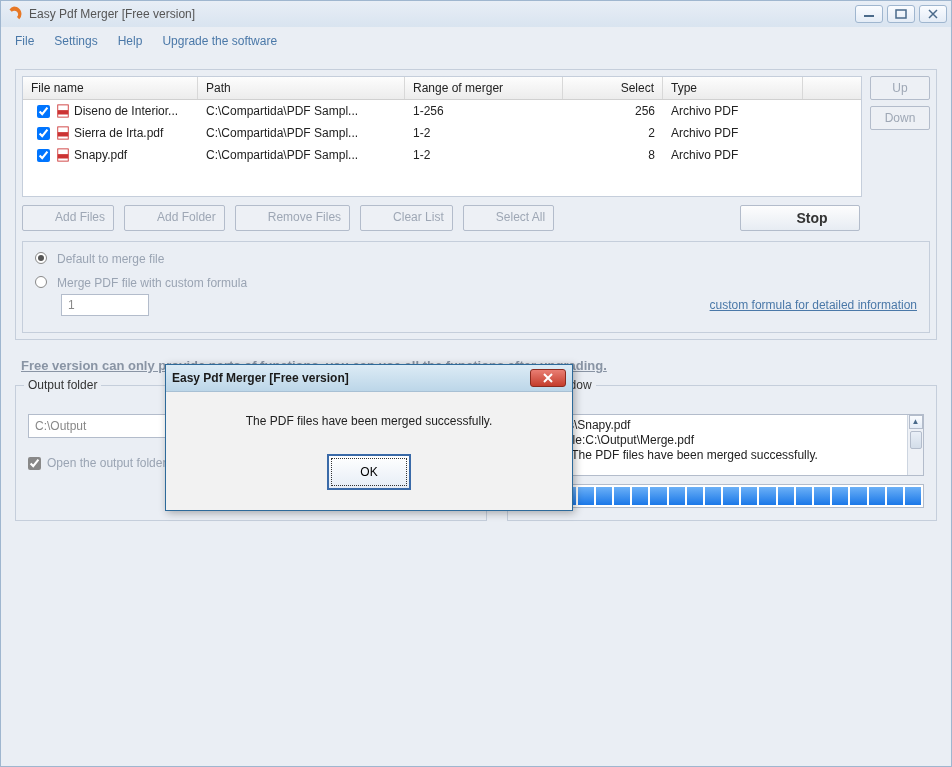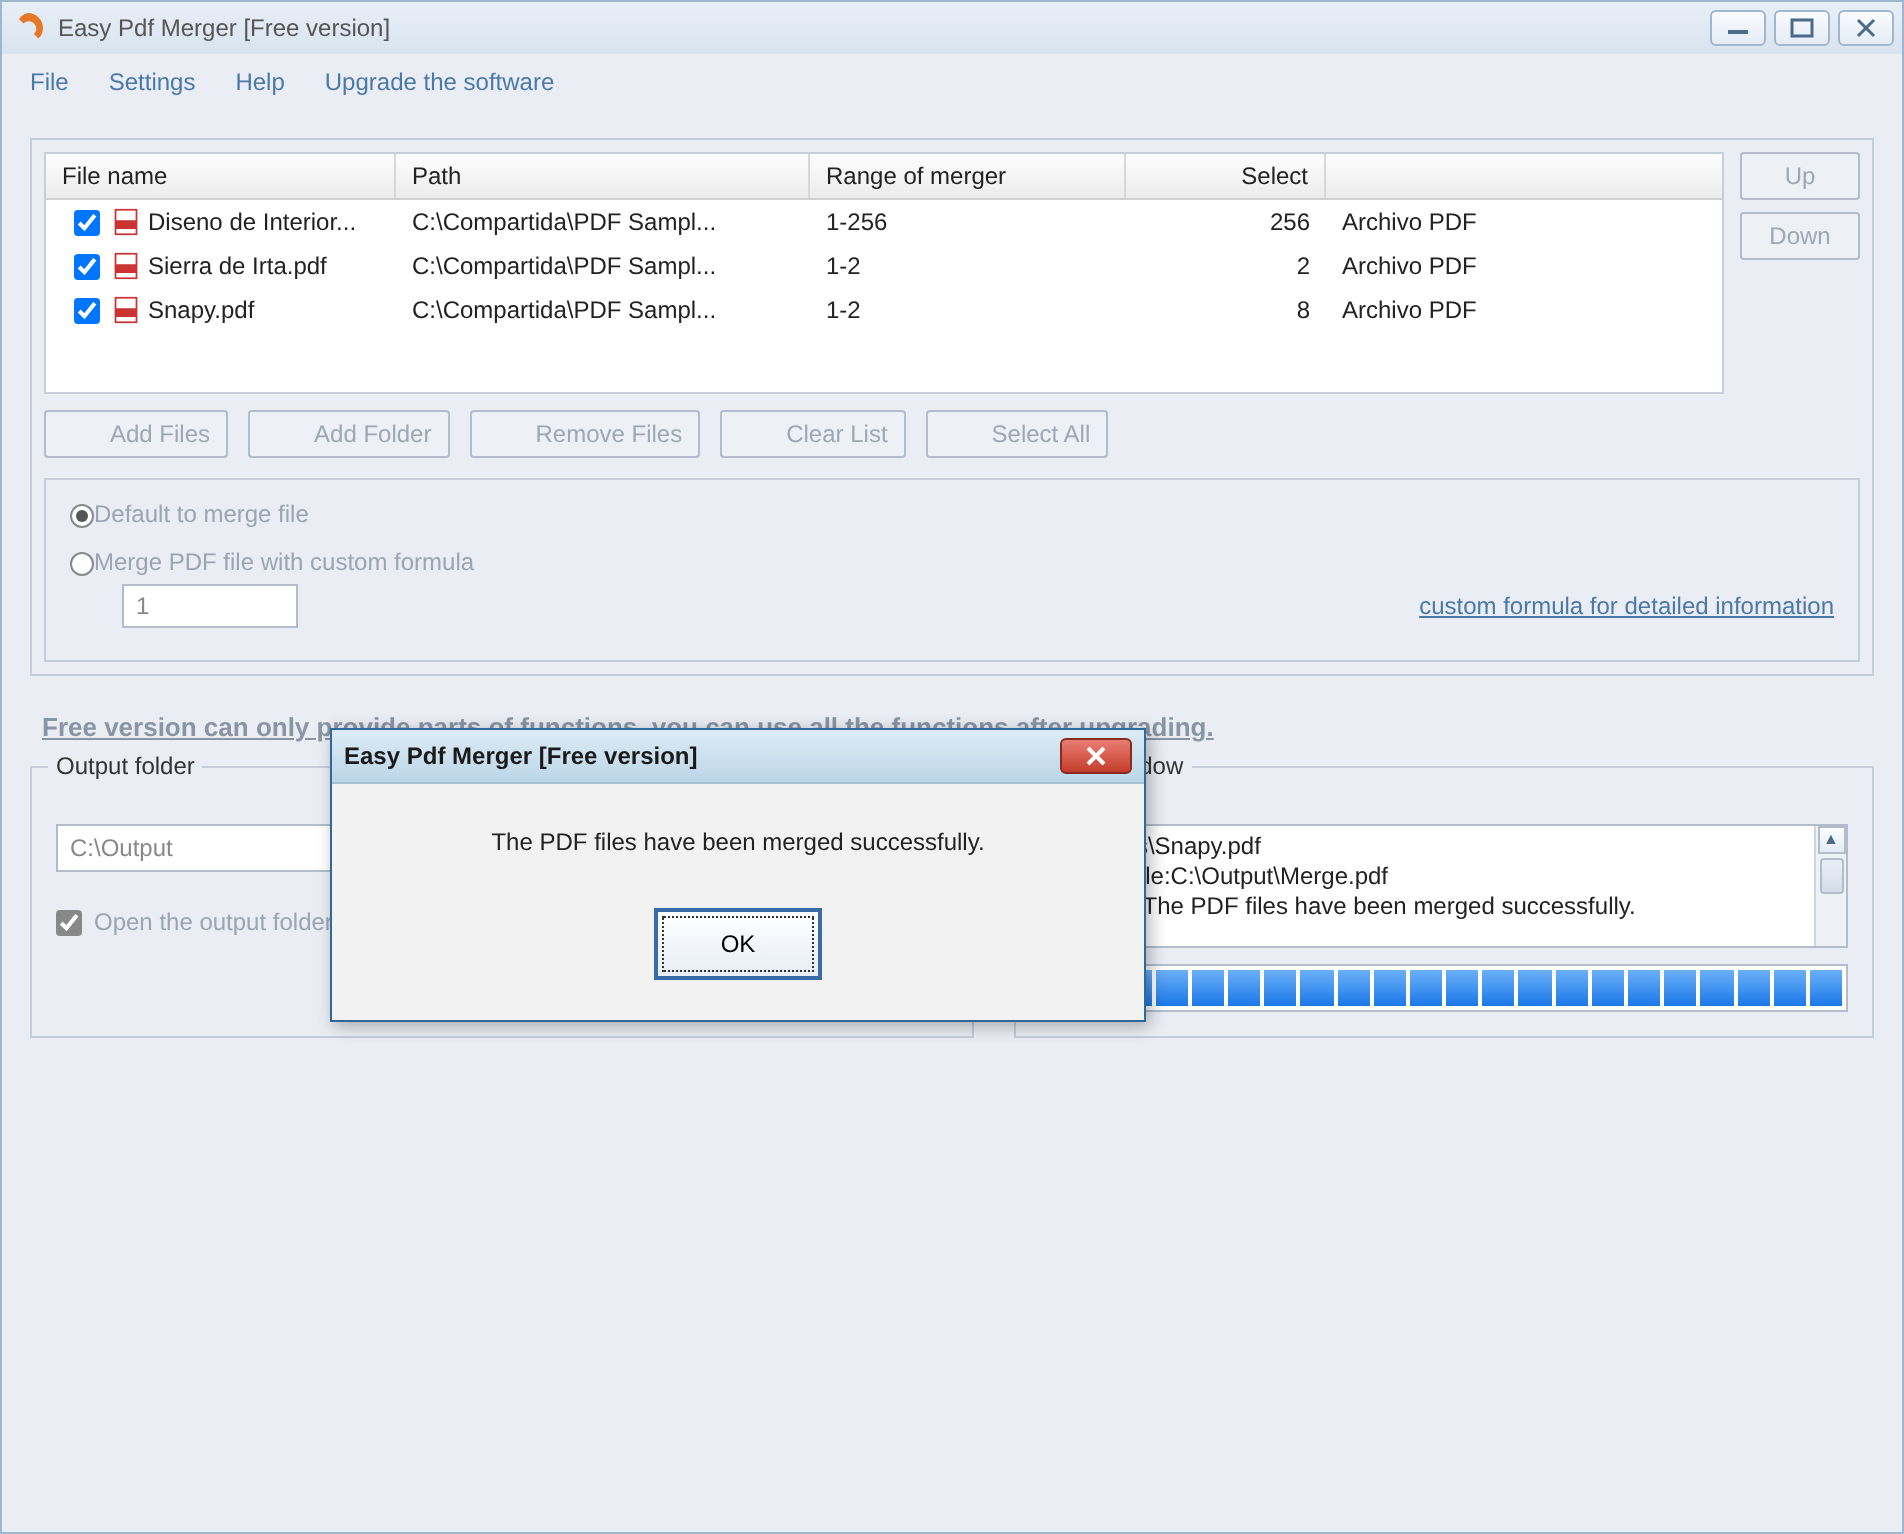--- a/index.html
+++ b/index.html
@@ -37,21 +37,21 @@
 .side-btns { width: 60px; display: flex; flex-direction: column; gap: 6px; }
 .btn { border: 1px solid #b3bccb; background: linear-gradient(#fdfdfd,#e7ecf3); padding: 4px 8px; text-align: center; color: #333; border-radius: 2px; cursor: default; }
 .btn.disabled { color: #9ea7b5; background: #edf0f5; }
 .btn.bold { font-weight: bold; font-size: 14px; }
 
 .toolbar-row { display: flex; gap: 10px; margin-top: 8px; }
 .toolbar-row .btn { min-width: 80px; padding-left: 32px; }
 .toolbar-row .stop { min-width: 120px; margin-left: auto; margin-right: 70px; }
 
 .merge-opts { border: 1px solid #c5cedb; padding: 10px 12px 16px 12px; margin-top: 10px; position: relative; }
-.opt-row { display: flex; align-items: flex-end; margin-bottom: 10px; }
+.opt-row { display: flex; align-items: flex-start; gap: 10px; margin-bottom: 10px; }
 .radio { width: 12px; height: 12px; border-radius: 50%; border: 1px solid #888; background: #fff; display: inline-flex; align-items: center; justify-content: center; }
 .radio.sel::after { content: ""; width: 6px; height: 6px; border-radius: 50%; background: #555; }
 .opt-row label { color: #9aa4b3; }
 .modify-btn { margin-left: auto; min-width: 200px; padding: 6px 12px; border: 1px solid #b3bccb; background: linear-gradient(#f7f9fc,#e7ecf3); color: #9aa4b3; border-radius: 2px; }
 .formula-row { display: flex; align-items: center; gap: 10px; margin-top: 4px; padding-left: 26px; }
 .formula-input { width: 88px; height: 22px; padding: 2px 6px; border: 1px solid #b3bccb; background: #fff; color: #888; }
 .formula-link { color: #4a78a8; text-decoration: underline; }
 
 .free-notice { color: #8994a4; text-decoration: underline; margin: 18px 0 12px 6px; font-weight: bold; font-size: 13px; }
 
@@ -118,20 +118,21 @@
   <div class="body-area">
 
     <div class="panel">
       <div class="file-table-wrap">
         <div class="file-table">
           <div class="ft-head">
             <div class="col-name">File name</div>
             <div class="col-path">Path</div>
             <div class="col-range">Range of merger</div>
             <div class="col-pages">Select</div>
+            <div class="col-type">Type</div>
           </div>
           <div class="ft-body">
             <div class="ft-row">
               <div class="col-name">
                   <input type="checkbox" checked="" style="">
                   <svg class="pdf-icon" viewBox="0 0 16 16">
                     <rect width="12" height="14" x="2" y="1" fill="#fff" stroke="#c33"></rect>
                     <rect x="2" y="7" width="12" height="5" fill="#c33"></rect>
                   </svg>
                   <span>Diseno de Interior...</span>
@@ -176,20 +177,21 @@
           <div class="btn disabled">Down</div>
         </div>
       </div>
 
       <div class="toolbar-row">
         <div class="btn disabled">Add Files</div>
         <div class="btn disabled">Add Folder</div>
         <div class="btn disabled">Remove Files</div>
         <div class="btn disabled">Clear List</div>
         <div class="btn disabled">Select All</div>
+        <div class="btn bold stop">Stop</div>
       </div>
 
       <div class="merge-opts">
         <div class="opt-row">
           <span class="radio sel"></span>
           <label>Default to merge file</label>
         </div>
         <div class="opt-row" style="margin-bottom:0">
           <span class="radio"></span>
           <label>Merge PDF file with custom formula</label>

